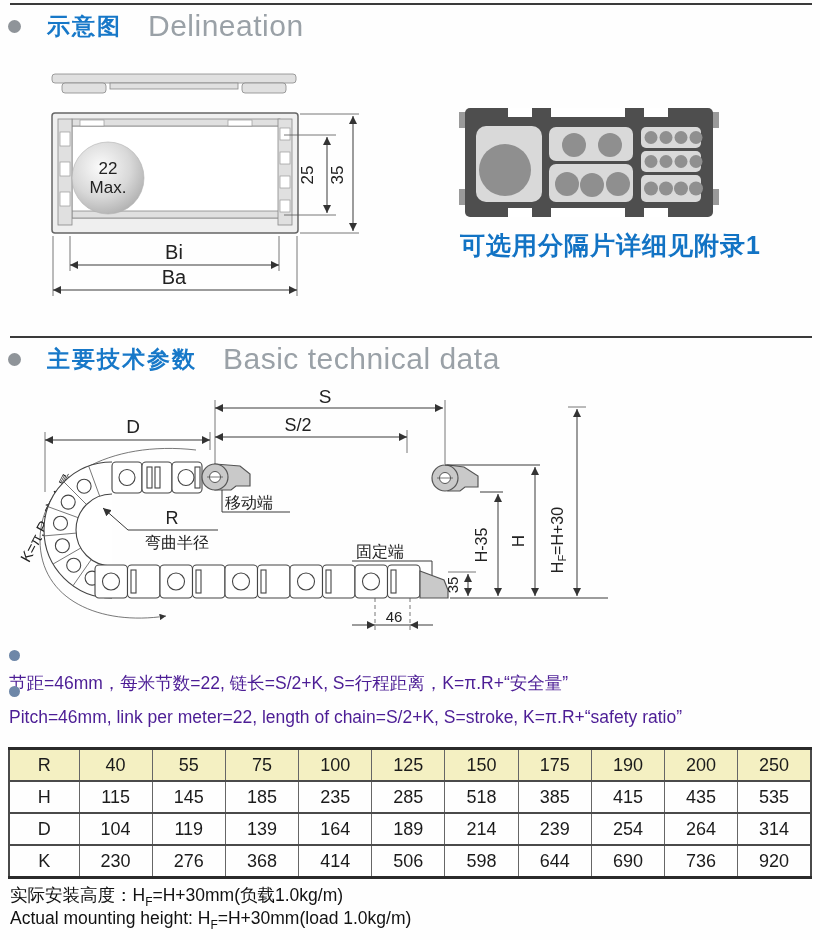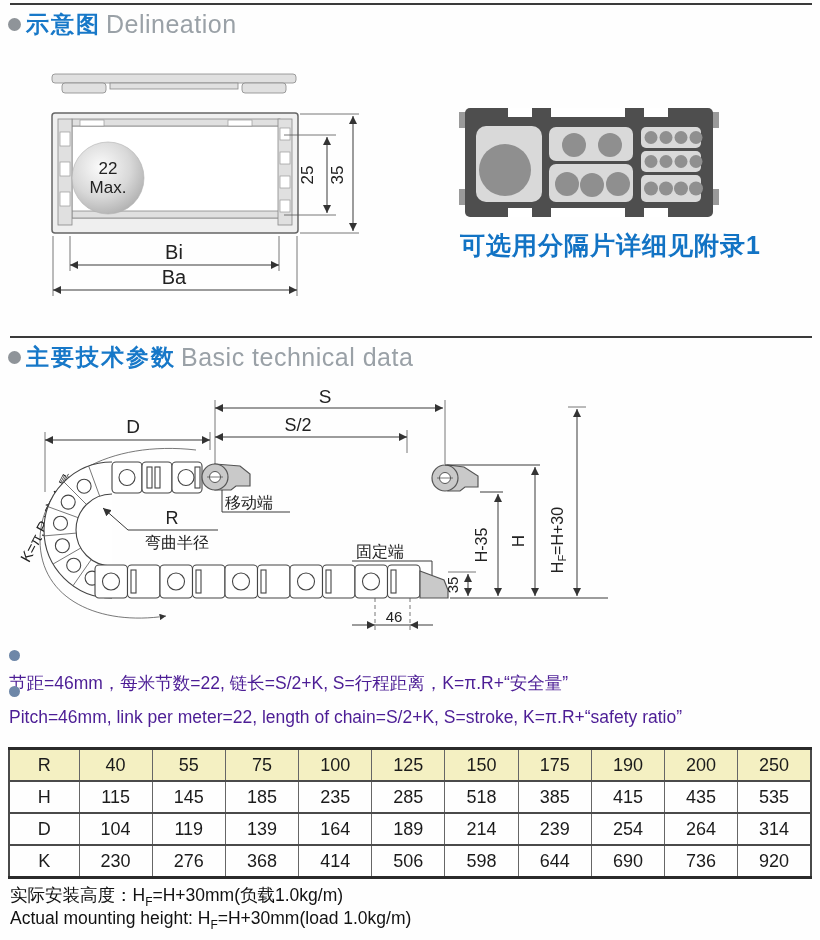--- a/index.html
+++ b/index.html
@@ -12,30 +12,30 @@
     position:relative;
     width:820px;height:940px;
     background:#fefefe;
     overflow:hidden;
     color:#1a1a1a;
   }
   .rule{
     position:absolute;left:10px;width:802px;height:2px;background:#3a3a3a;
   }
   .section-head{
-    position:absolute;left:8px;display:flex;align-items:center;gap:5px;
+    position:absolute;left:8px;display:flex;align-items:center;gap:26px;
   }
   .head-bullet{
     width:13px;height:13px;border-radius:50%;background:#8f9499;flex:0 0 auto;
   }
   .head-zh{
     font-size:23px;font-weight:bold;color:#1778c8;letter-spacing:2px;white-space:nowrap;
   }
   .head-en{
-    font-size:25px;color:#9aa1a7;letter-spacing:0.5px;white-space:nowrap;
+    font-size:30px;color:#9aa1a7;letter-spacing:0.5px;white-space:nowrap;
   }
   .fig{position:absolute;}
   .caption-blue{
     position:absolute;left:460px;top:229px;
     font-size:25px;font-weight:bold;color:#1273c4;letter-spacing:1px;white-space:nowrap;
   }
   .note{
     position:absolute;left:9px;display:flex;align-items:flex-start;gap:10px;
     font-size:17.5px;color:#4c1d95;white-space:nowrap;flex-direction:column;
   }

